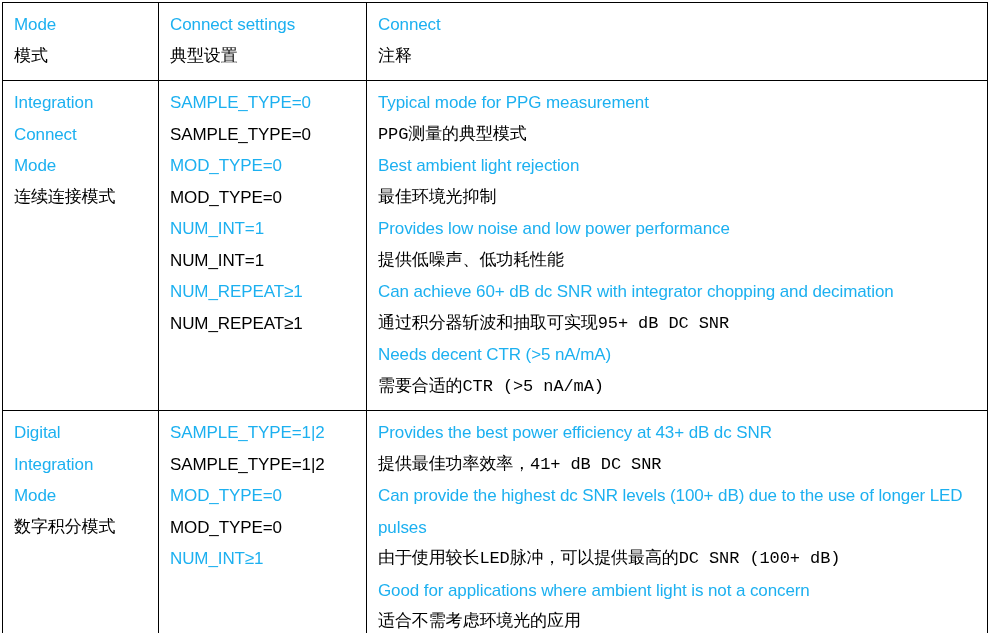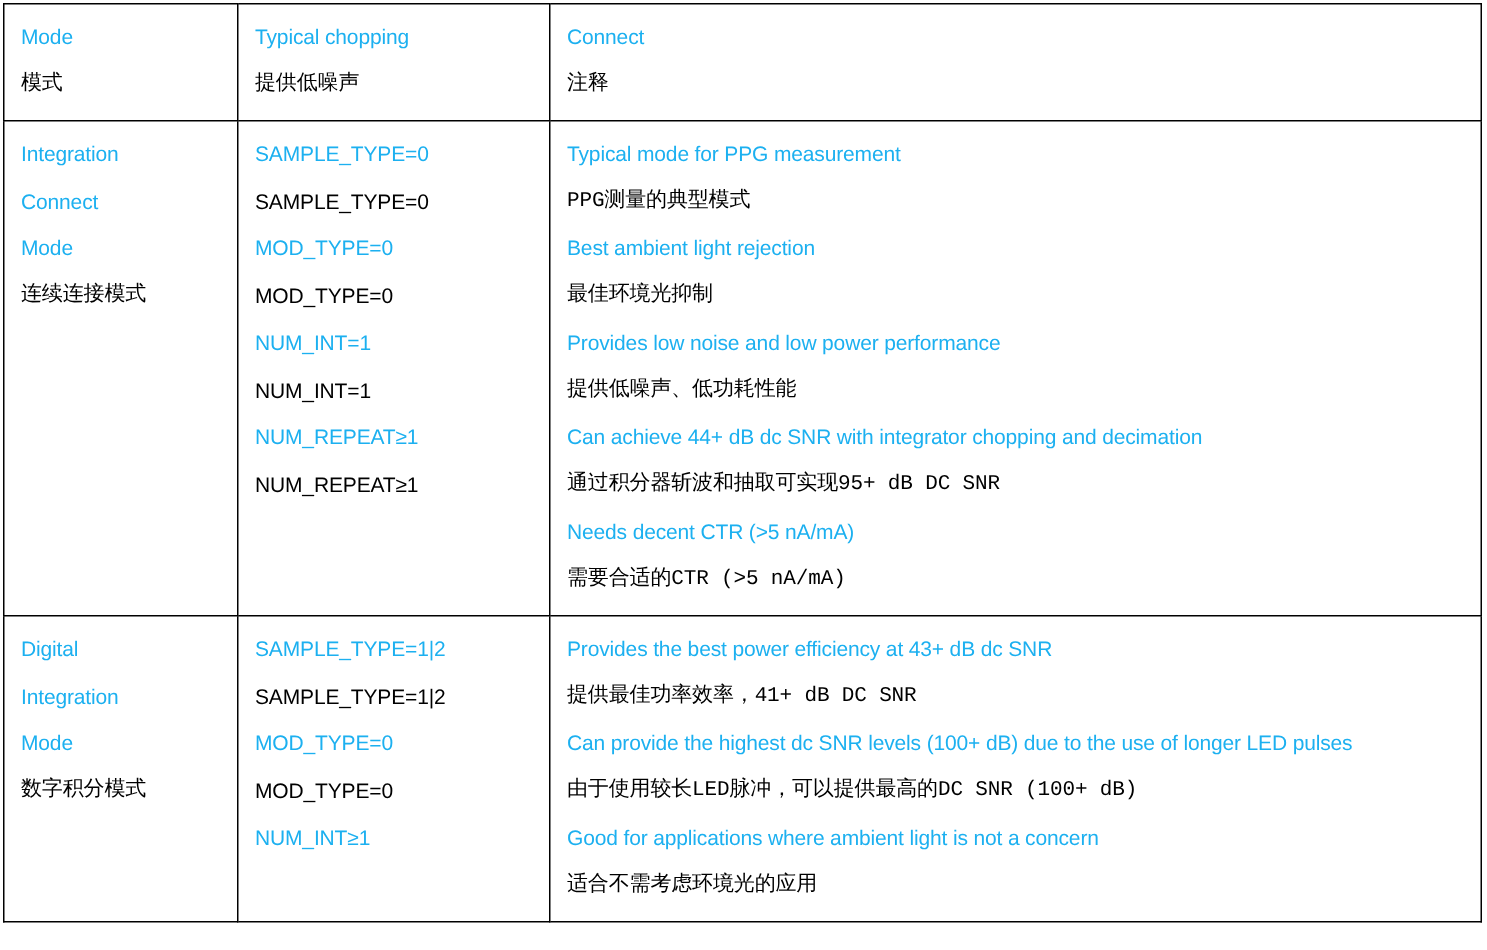--- a/index.html
+++ b/index.html
@@ -37,21 +37,21 @@
   .col-mode   { width: 155px; }
   .col-set    { width: 207px; }
   .col-com    { width: 620px; }
 
   .cell-inner {
     padding-left: 11px;
     padding-right: 8px;
   }
 
   .line {
-    font-size: 14px;
+    font-size: 17px;
     line-height: 31.5px;
     white-space: pre-wrap;
     word-break: normal;
     letter-spacing: -0.1px;
   }
 
   .en {
     color: #1CB0F0;
   }
 
@@ -78,22 +78,22 @@
 
       <tr class="header-row">
         <td class="col-mode">
           <div class="cell-inner">
             <div class="line en">Mode</div>
             <div class="line zh cjk">模式</div>
           </div>
         </td>
         <td class="col-set">
           <div class="cell-inner">
-            <div class="line en">Typical chopping</div>
-            <div class="line zh cjk">提供低噪声</div>
+            <div class="line en">Connect settings</div>
+            <div class="line zh cjk">典型设置</div>
           </div>
         </td>
         <td class="col-com">
           <div class="cell-inner">
             <div class="line en">Connect</div>
             <div class="line zh cjk">注释</div>
           </div>
         </td>
       </tr>
 
@@ -119,21 +119,21 @@
           </div>
         </td>
         <td class="col-com">
           <div class="cell-inner">
             <div class="line en">Typical mode for PPG measurement</div>
             <div class="line zh cjk">PPG测量的典型模式</div>
             <div class="line en">Best ambient light rejection</div>
             <div class="line zh cjk">最佳环境光抑制</div>
             <div class="line en">Provides low noise and low power performance</div>
             <div class="line zh cjk">提供低噪声、低功耗性能</div>
-            <div class="line en">Can achieve 44+ dB dc SNR with integrator chopping and decimation</div>
+            <div class="line en">Can achieve 60+ dB dc SNR with integrator chopping and decimation</div>
             <div class="line zh cjk">通过积分器斩波和抽取可实现95+ dB DC SNR</div>
             <div class="line en">Needs decent CTR (&gt;5 nA/mA)</div>
             <div class="line zh cjk">需要合适的CTR (&gt;5 nA/mA)</div>
           </div>
         </td>
       </tr>
 
       <tr>
         <td class="col-mode">
           <div class="cell-inner">

